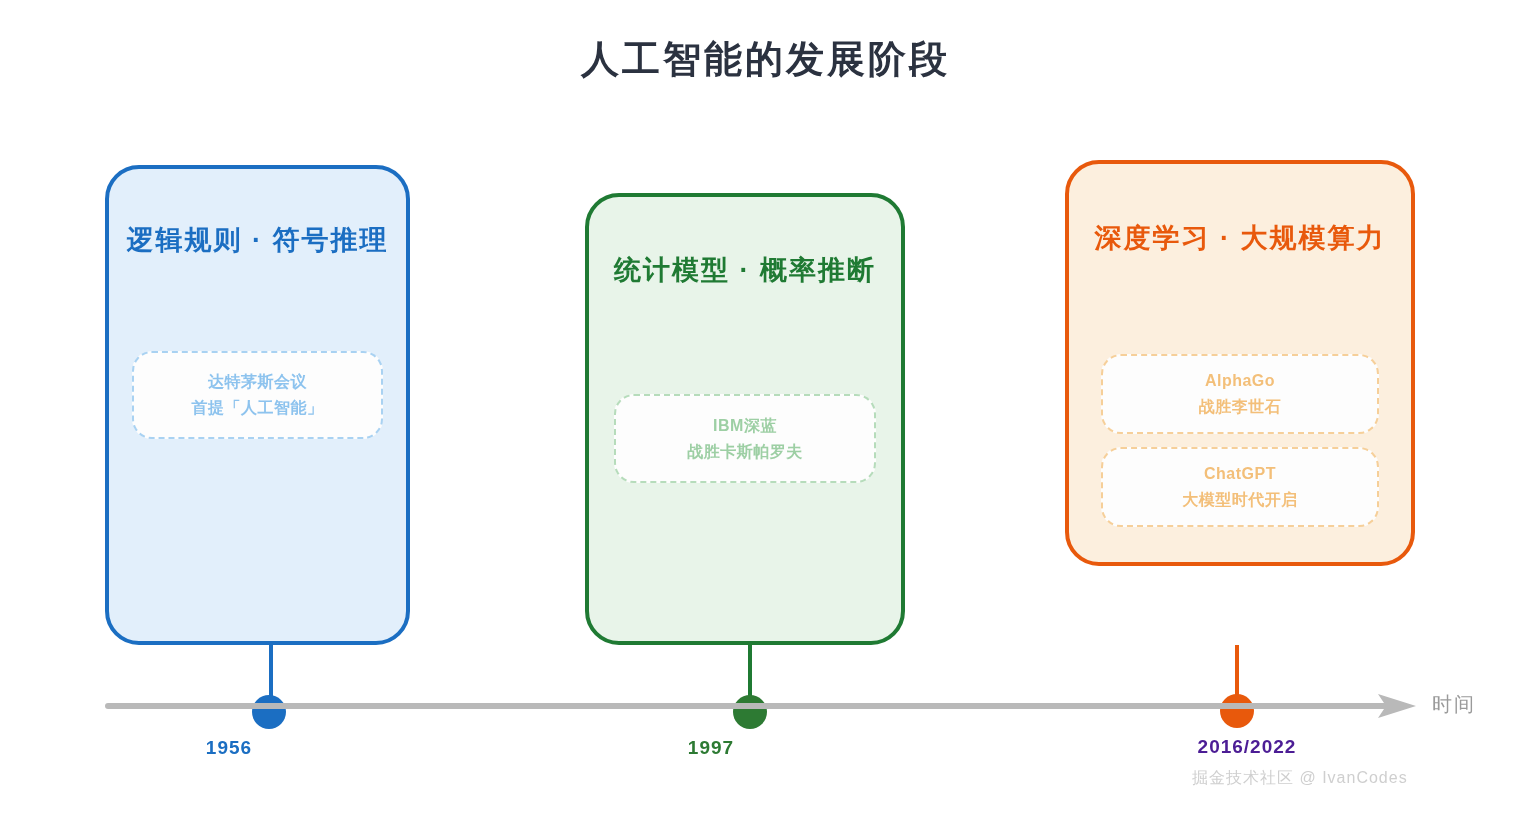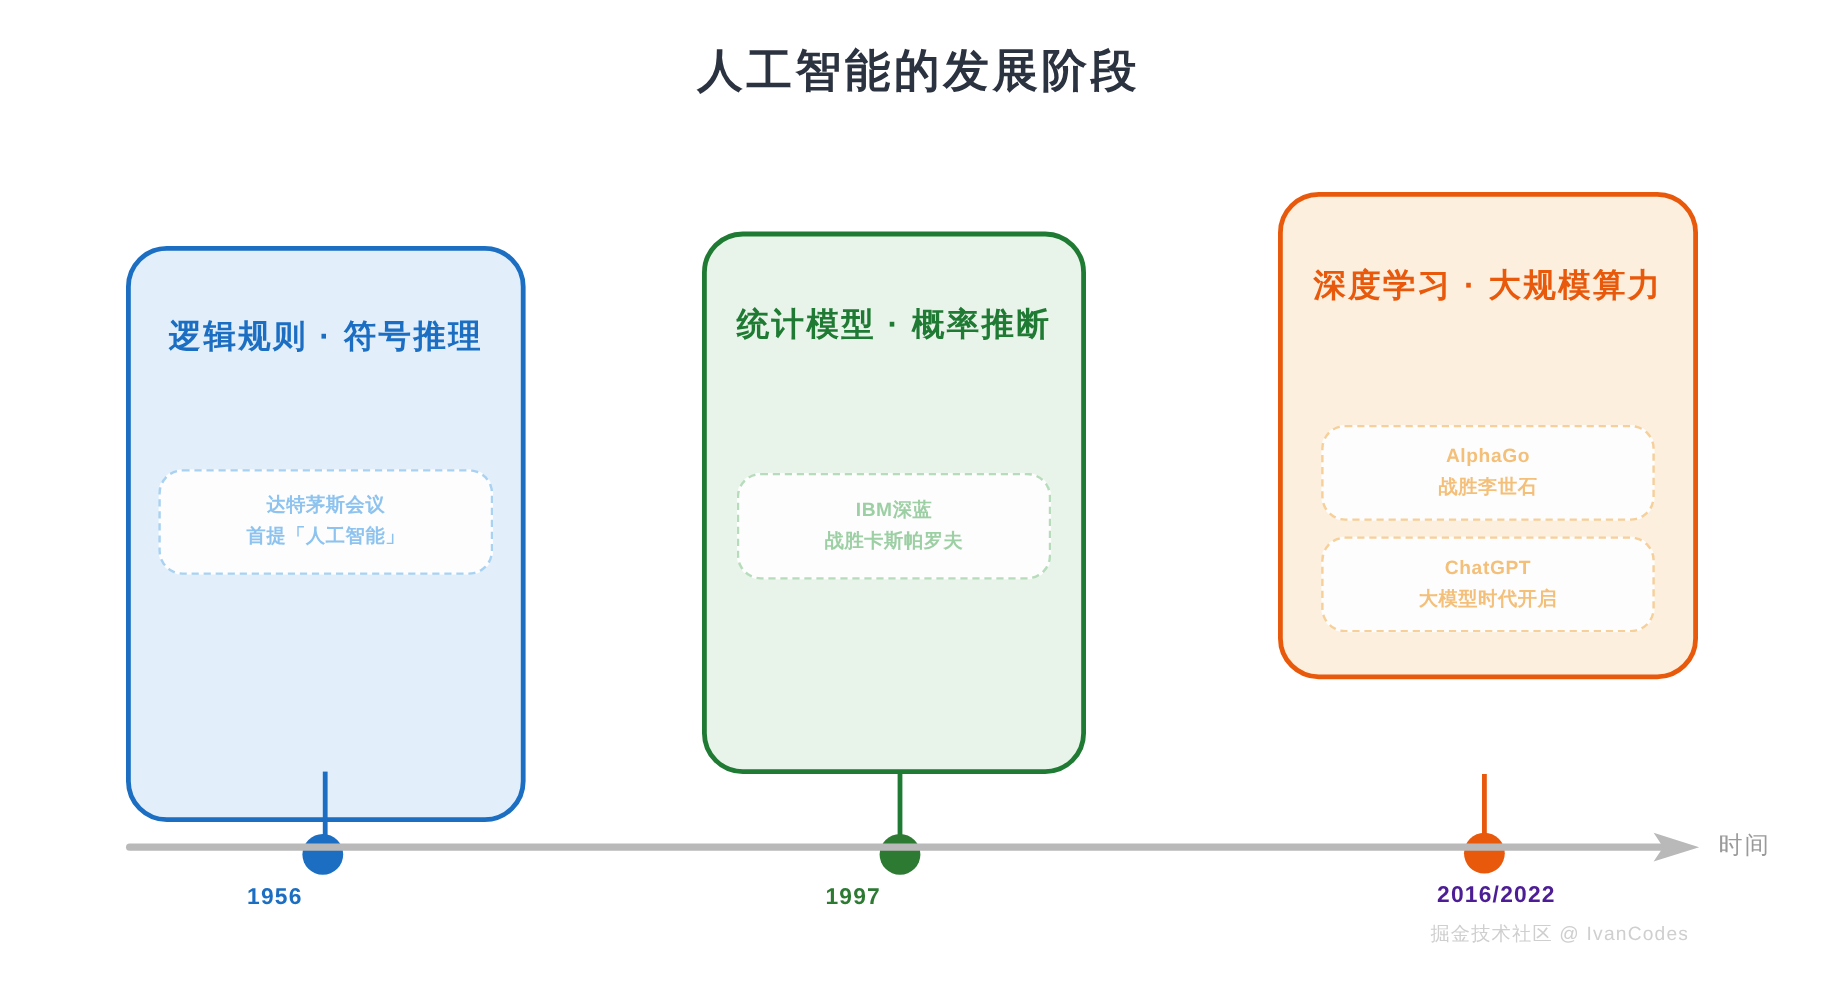--- a/index.html
+++ b/index.html
@@ -72,24 +72,23 @@
   }
   .pill-line {
     font-size: 16px;
     font-weight: 600;
     letter-spacing: 0.5px;
     white-space: nowrap;
   }
 
   
   #card-blue {
-    left: 105px; top: 165px; width: 333px; height: 480px;
+    left: 105px; top: 165px; width: 305px; height: 480px;
     border-color: #1b6ec2;
     background: #e2effb;
-    margin-top: 40px;
   }
   #card-blue .phase-heading { top: 53px; color: #1b6ec2; }
   #card-blue .pill-stack { top: 182px; padding: 0 23px; gap: 13px; }
   #card-blue .pill { border-color: #a9d2f2; height: 88px; }
   #card-blue .pill-line { color: #8dc3ee; }
 
   
   #card-green {
     left: 585px; top: 193px; width: 320px; height: 452px;
     border-color: #1f7a33;

